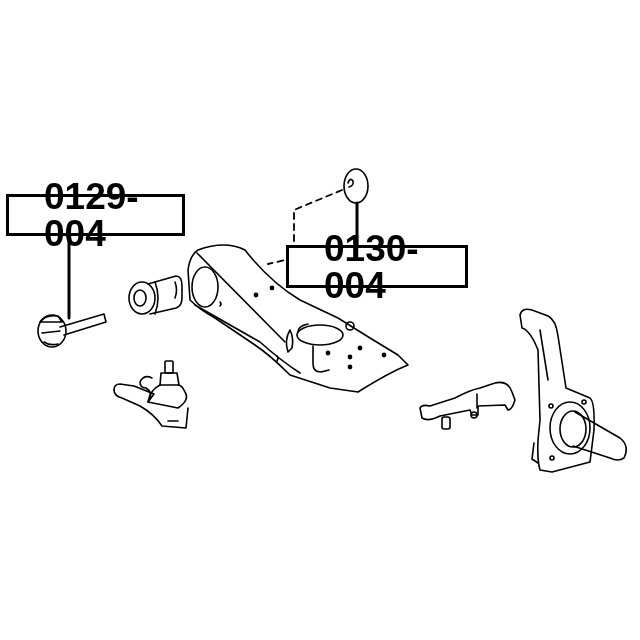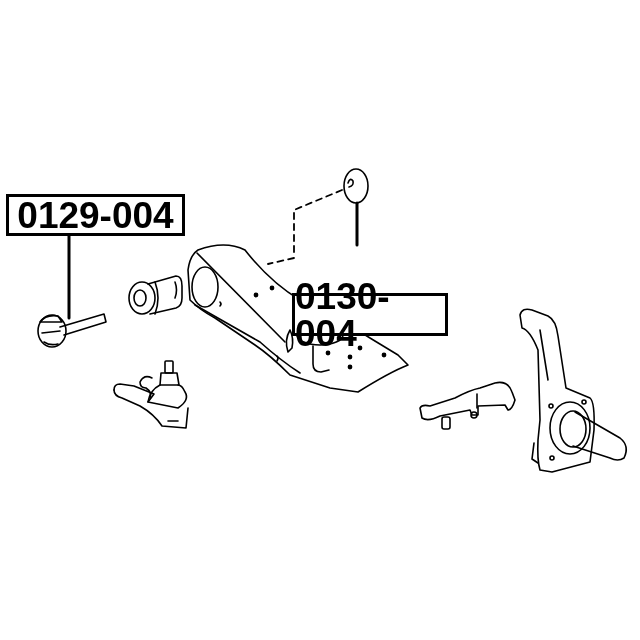--- a/index.html
+++ b/index.html
@@ -9,23 +9,24 @@
     position: absolute;
     border: 3px solid #000;
     background: #fff;
     box-sizing: border-box;
     font-family: "Liberation Sans", sans-serif;
     font-weight: bold;
     color: #000;
     display: flex; align-items: center; justify-content: center;
     letter-spacing: 0px;
     line-height: 1;
+    padding-left: 35px;
   }
   #label-0129 { left: 6px; top: 194px; width: 179px; height: 42px; font-size: 37px; }
-  #label-0130 { left: 292px; top: 245px; width: 156px; height: 43px; font-size: 37px; margin-top: 48px; }
+  #label-0130 { left: 286px; top: 245px; width: 182px; height: 43px; font-size: 37px; }
 </style>
 </head>
 <body>
 
 <svg id="diagram" viewBox="0 0 640 640" xmlns="http://www.w3.org/2000/svg" fill="none" stroke="#000" stroke-width="1.6" stroke-linejoin="round" stroke-linecap="round">
 
   <line x1="69" y1="236" x2="69" y2="318" stroke-width="3"></line>
   <line x1="357" y1="203" x2="357" y2="245" stroke-width="3"></line>
 
   <polyline points="342,190 294,210 294,255" stroke-dasharray="6,5" stroke-width="1.8"></polyline>

